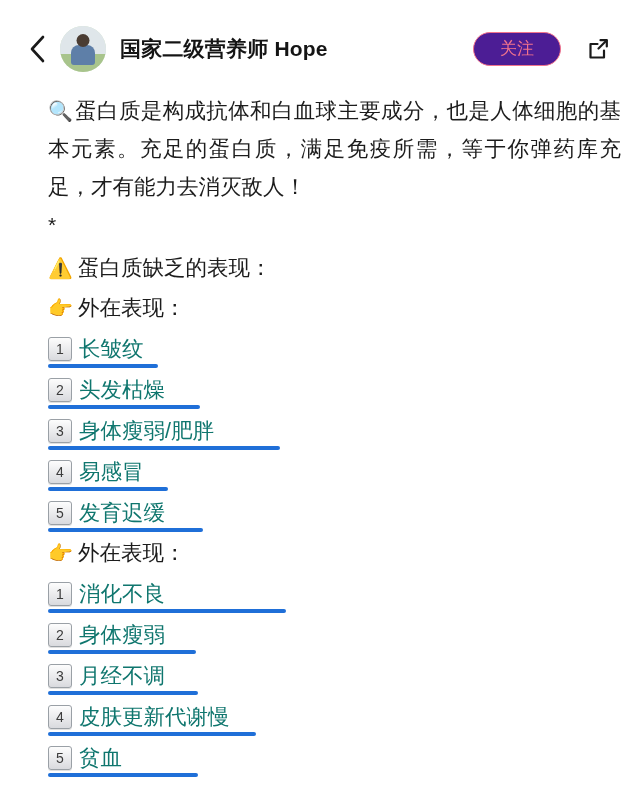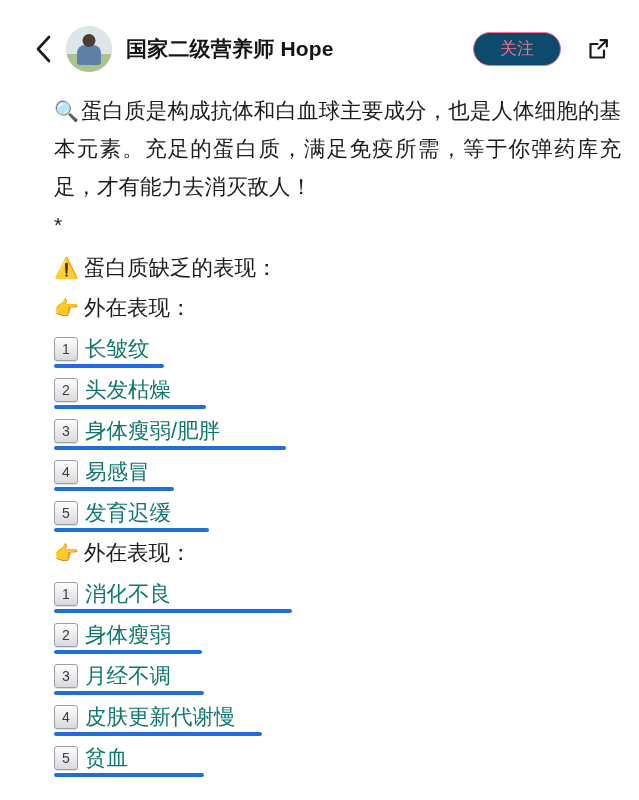--- a/index.html
+++ b/index.html
@@ -13,21 +13,20 @@
     font-family: "Liberation Sans", sans-serif;
     color: #1a1a1a;
     overflow: hidden;
   }
   .page {
     position: relative;
     width: 639px;
     height: 644px;
     background: #ffffff;
     box-sizing: border-box;
-    padding-left: 6px;
   }
 
   
   .header {
     display: flex;
     align-items: center;
     padding: 20px 24px 14px 20px;
     box-sizing: border-box;
     height: 92px;
   }
@@ -81,21 +80,21 @@
     margin-left: 14px;
     white-space: nowrap;
     letter-spacing: 0.2px;
   }
   .spacer { flex: 1 1 auto; }
 
   .follow-btn {
     flex: 0 0 auto;
     border: 1.5px solid #f2738c;
     color: #f2738c;
-    background: #0c4a6e;
+    background: #4c1d95;
     border-radius: 20px;
     font-size: 17px;
     padding: 7px 26px;
     cursor: pointer;
     font-family: "Liberation Sans", sans-serif;
     line-height: 1.1;
   }
   .share-btn {
     flex: 0 0 auto;
     width: 34px;

